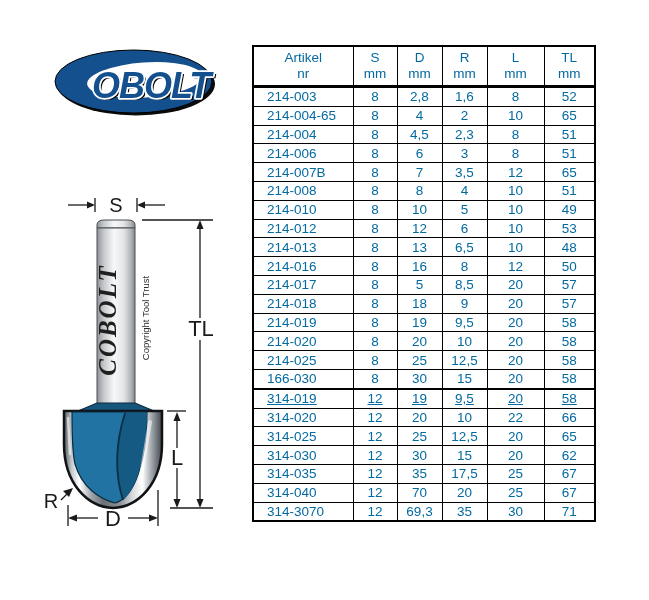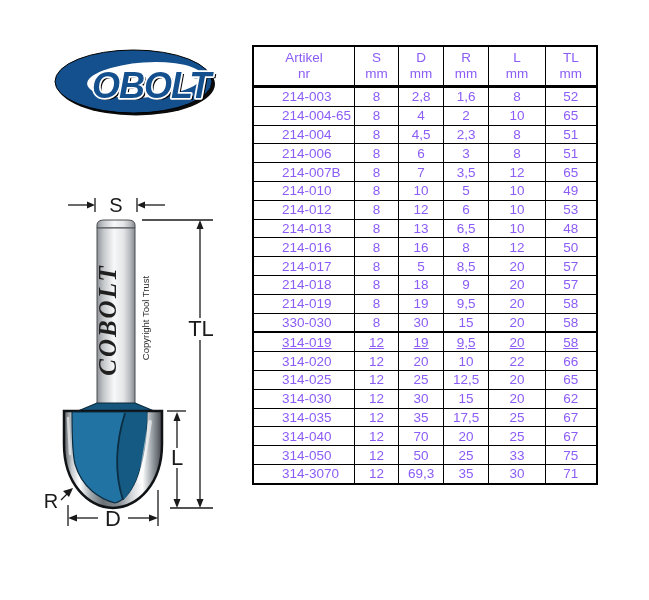--- a/index.html
+++ b/index.html
@@ -11,33 +11,33 @@
   .logo{position:absolute;left:48px;top:34px;width:170px;height:84px;}
   
   .drawing{position:absolute;left:28px;top:192px;width:210px;height:370px;}
   .dim-line{stroke:#1a1a1a;stroke-width:1.3;fill:none;}
   .dim-arrow{fill:#1a1a1a;stroke:none;}
   .dim-label{font-family:"Liberation Sans",sans-serif;fill:#1a1a1a;}
   
   .spec-table-wrap{position:absolute;left:252px;top:45px;}
   table.spec{
     border-collapse:collapse;border:2.5px solid #000;
-    font-family:"Liberation Sans",sans-serif;font-size:13.5px;color:#8b5cf6;
+    font-family:"Liberation Sans",sans-serif;font-size:13.5px;color:#0369a1;
     table-layout:fixed;
   }
   table.spec th{
     border:1px solid #000;border-bottom:3px solid #000;
     font-weight:400;padding:3px 1px;line-height:16px;
     text-align:center;white-space:pre-line;
   }
   table.spec td{
     border:1px solid #000;padding:0 3px;height:17.8px;line-height:17px;
     text-align:center;white-space:nowrap;overflow:hidden;
   }
-  table.spec td.c-artikel{text-align:left;padding-left:28px;}
+  table.spec td.c-artikel{text-align:left;padding-left:13px;}
   table.spec tr.group-start td{border-top:2.5px solid #000;text-decoration:underline;}
   .col-artikel{width:100px}.col-s{width:44px}.col-d{width:45px}
   .col-r{width:45px}.col-l{width:57px}.col-tl{width:51px}
 </style>
 </head>
 <body>
 
 <svg class="logo" viewBox="0 0 170 84">
   <ellipse cx="88" cy="50" rx="79" ry="31.5" fill="#0b0b0b"></ellipse>
   <ellipse cx="85.5" cy="47.5" rx="78.5" ry="31.5" stroke="#000" stroke-width="1" fill="#15508e"></ellipse>
@@ -195,20 +195,28 @@
   </tr>
         <tr>
     <td class="c-artikel">214-007B</td>
     <td>8</td>
     <td>7</td>
     <td>3,5</td>
     <td>12</td>
     <td>65</td>
   </tr>
         <tr>
+    <td class="c-artikel">214-008</td>
+    <td>8</td>
+    <td>8</td>
+    <td>4</td>
+    <td>10</td>
+    <td>51</td>
+  </tr>
+        <tr>
     <td class="c-artikel">214-010</td>
     <td>8</td>
     <td>10</td>
     <td>5</td>
     <td>10</td>
     <td>49</td>
   </tr>
         <tr>
     <td class="c-artikel">214-012</td>
     <td>8</td>
@@ -251,21 +259,37 @@
   </tr>
         <tr>
     <td class="c-artikel">214-019</td>
     <td>8</td>
     <td>19</td>
     <td>9,5</td>
     <td>20</td>
     <td>58</td>
   </tr>
         <tr>
-    <td class="c-artikel">330-030</td>
+    <td class="c-artikel">214-020</td>
+    <td>8</td>
+    <td>20</td>
+    <td>10</td>
+    <td>20</td>
+    <td>58</td>
+  </tr>
+        <tr>
+    <td class="c-artikel">214-025</td>
+    <td>8</td>
+    <td>25</td>
+    <td>12,5</td>
+    <td>20</td>
+    <td>58</td>
+  </tr>
+        <tr>
+    <td class="c-artikel">166-030</td>
     <td>8</td>
     <td>30</td>
     <td>15</td>
     <td>20</td>
     <td>58</td>
   </tr>
         <tr class="group-start">
     <td class="c-artikel">314-019</td>
     <td>12</td>
     <td>19</td>
@@ -307,28 +331,20 @@
   </tr>
         <tr>
     <td class="c-artikel">314-040</td>
     <td>12</td>
     <td>70</td>
     <td>20</td>
     <td>25</td>
     <td>67</td>
   </tr>
         <tr>
-    <td class="c-artikel">314-050</td>
-    <td>12</td>
-    <td>50</td>
-    <td>25</td>
-    <td>33</td>
-    <td>75</td>
-  </tr>
-        <tr>
     <td class="c-artikel">314-3070</td>
     <td>12</td>
     <td>69,3</td>
     <td>35</td>
     <td>30</td>
     <td>71</td>
   </tr>
       </tbody>
   </table>
 </div>

